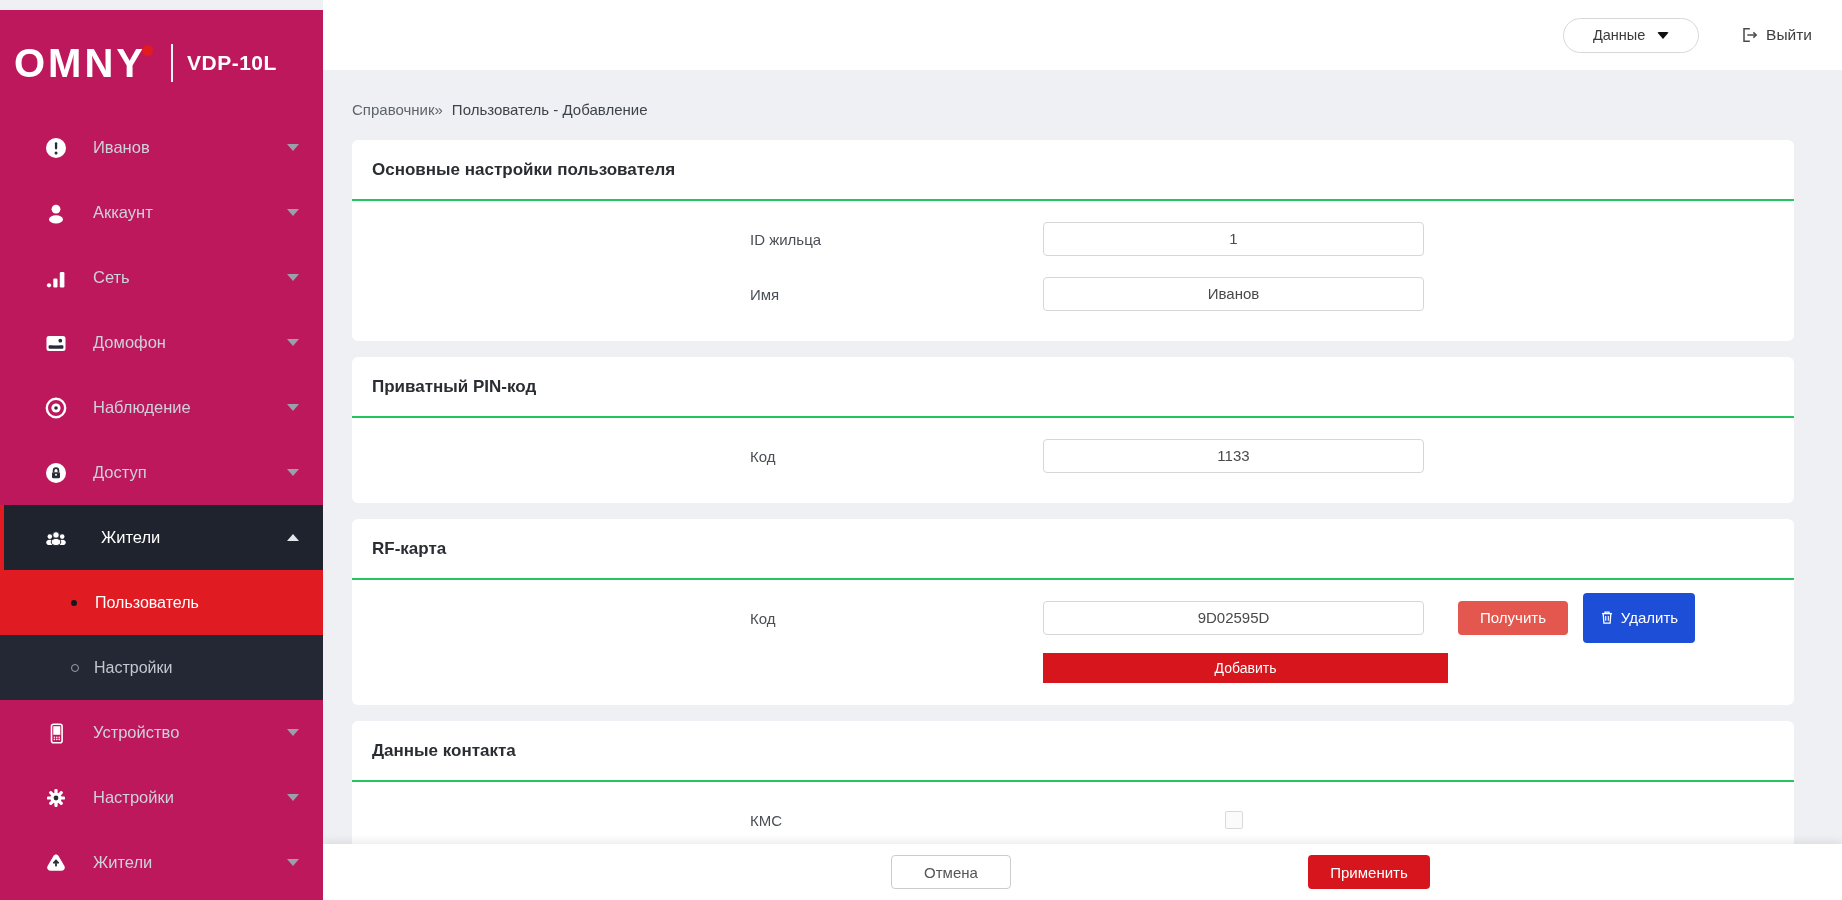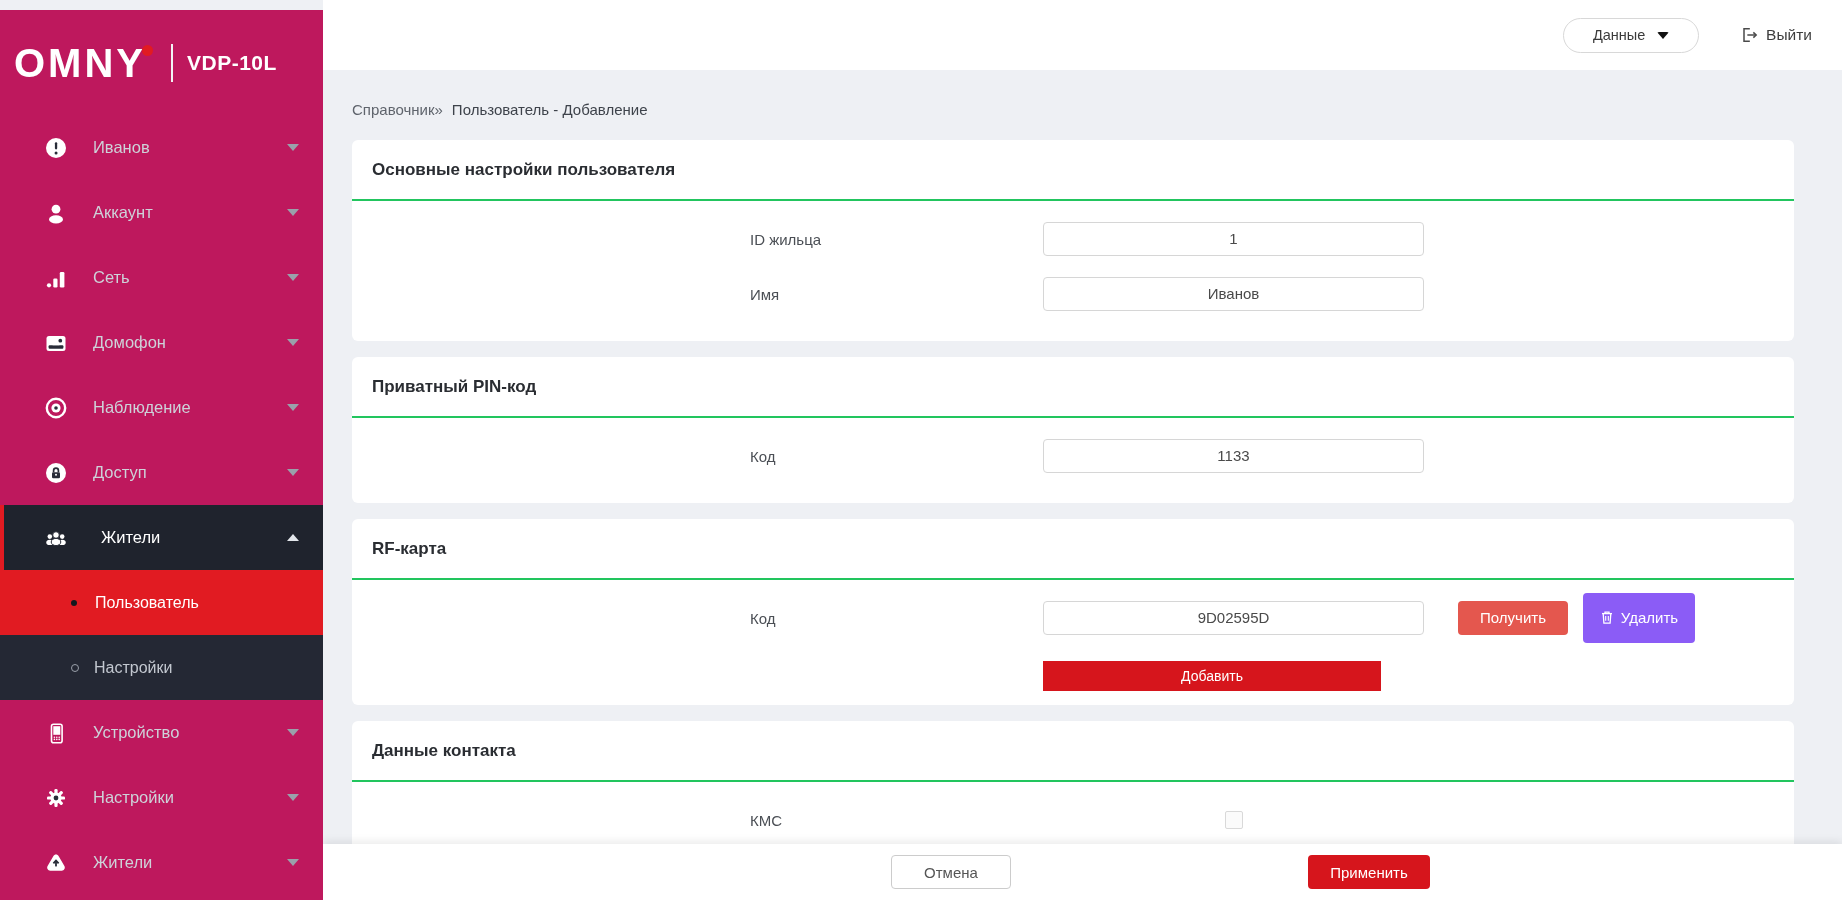--- a/index.html
+++ b/index.html
@@ -57,24 +57,24 @@
   .f-label { position:absolute; left:398px; top:50%; transform:translateY(-50%);
              font-size:15px; color:#4b4f55; }
   .f-input { position:absolute; left:691px; top:50%; transform:translateY(-50%);
              width:381px; height:34px; border:1px solid #d6d6d6; border-radius:4px;
              text-align:center; font-size:15px; color:#4a4a4a; background:#fff; outline:none;
              font-family:"Liberation Sans", sans-serif; }
   .btn { border:none; border-radius:4px; cursor:pointer; font-family:"Liberation Sans", sans-serif; }
   .btn-get { position:absolute; left:1106px; top:50%; transform:translateY(-50%);
              width:110px; height:34px; background:#e4574e; color:#fff; font-size:15px; }
   .btn-del { position:absolute; left:1231px; top:50%; transform:translateY(-50%);
-             width:112px; height:50px; background:#8b5cf6; color:#fff; font-size:15px;
+             width:112px; height:50px; background:#1d4ed8; color:#fff; font-size:15px;
              display:flex; align-items:center; justify-content:center; gap:7px; }
   .row-add { height:36px; position:relative; margin-top:4px; }
-  .btn-add { position:absolute; left:691px; top:12px; width:338px; height:30px;
+  .btn-add { position:absolute; left:691px; top:4px; width:405px; height:30px;
              background:#d6151c; color:#fff; font-size:14px; border-radius:0; }
   .checkbox { position:absolute; left:873px; top:50%; transform:translateY(-50%);
               width:18px; height:18px; appearance:none; -webkit-appearance:none;
               border:1px solid #d9d9d9; border-radius:2px; background:#fbfbfb; cursor:pointer; }
 
   .footerbar { position:absolute; left:0; right:0; bottom:0; height:56px; background:#fff;
                box-shadow:0 -3px 8px rgba(0,0,0,.08); z-index:5; }
   .btn-cancel { position:absolute; left:568px; top:11px; width:120px; height:34px;
                 background:#fff; border:1px solid #ccc; border-radius:4px; color:#555; font-size:15px; }
   .btn-apply { position:absolute; left:985px; top:11px; width:122px; height:34px;

